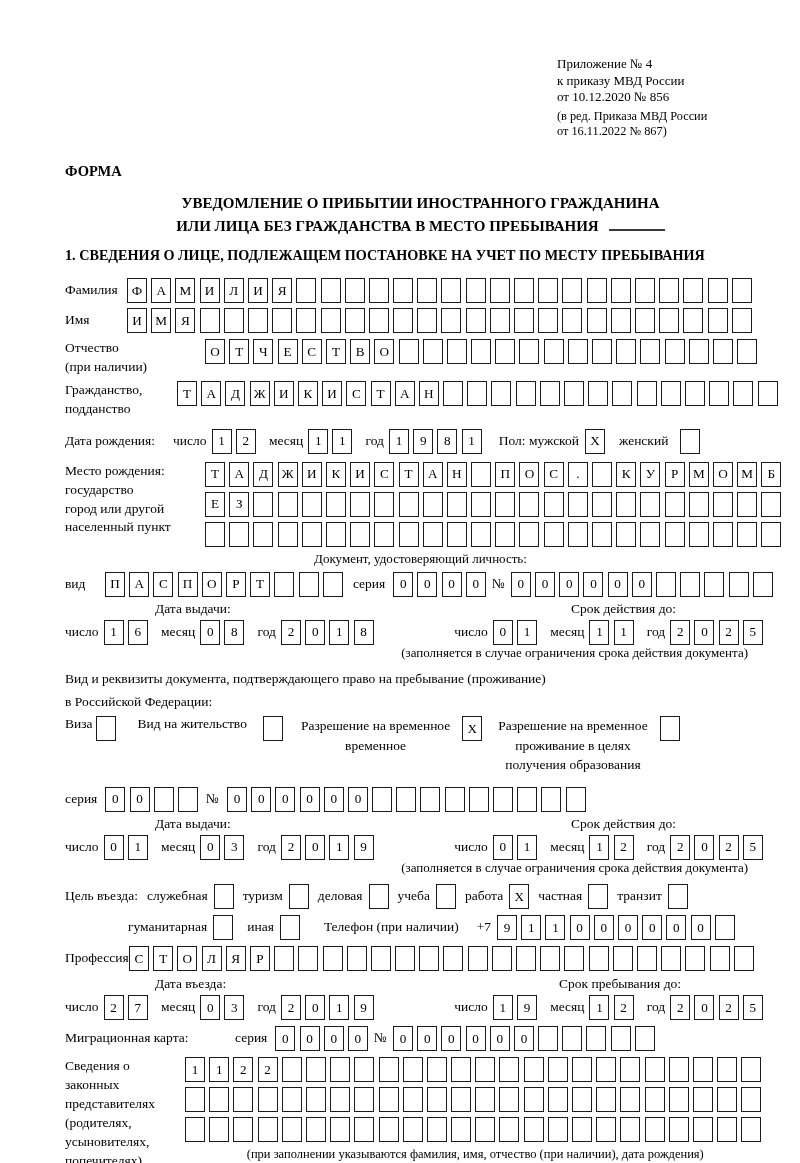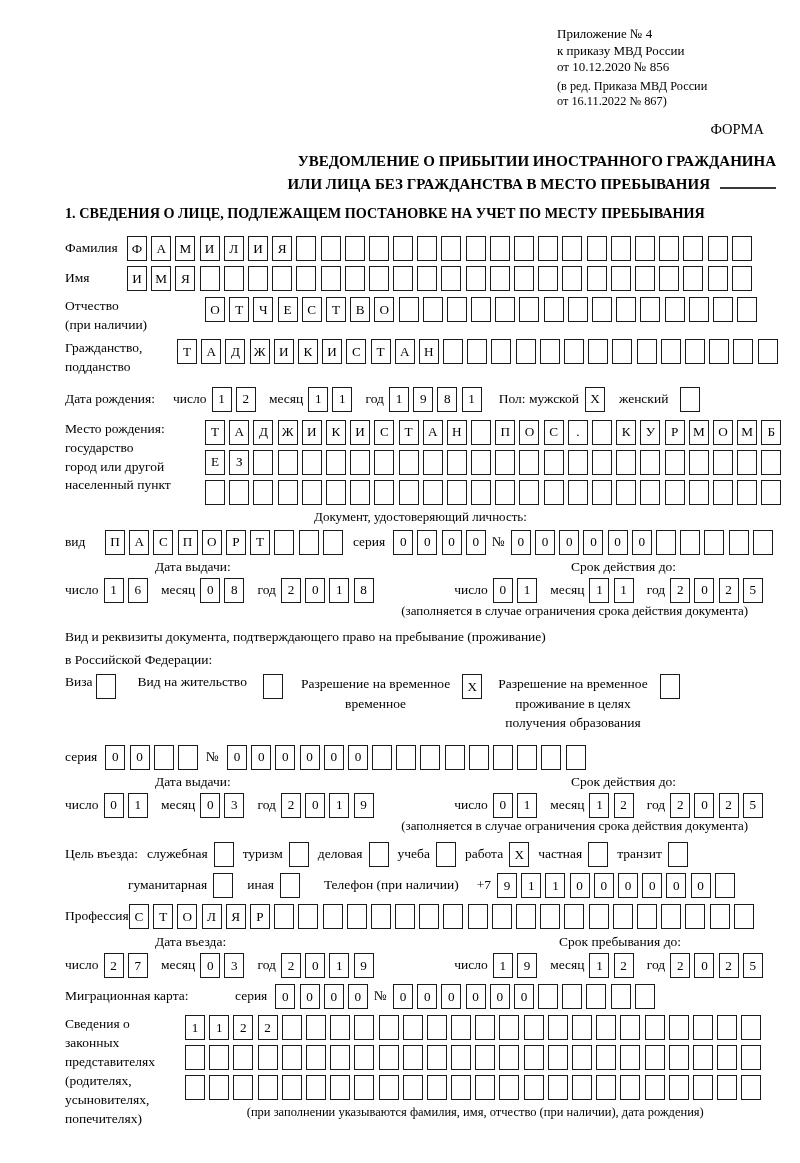--- a/index.html
+++ b/index.html
@@ -1,24 +1,24 @@
 <!DOCTYPE html>
 <html><head>
 <meta charset="utf-8">
 <style>
   html,body{margin:0;padding:0;background:#fff;}
   body{width:800px;height:1163px;overflow:hidden;color:#000;
        font-family:"Liberation Serif","DejaVu Serif",serif;}
   .sheet{box-sizing:border-box;width:800px;height:1163px;padding:26px 24px 0 65px;position:relative;}
 
-  .appendix{margin-left:492px;font-size:13px;line-height:1.27;}
+  .appendix{margin-left:492px;font-size:13px;line-height:1.27;margin-top:30px;}
   .appendix .ed{font-size:12.3px;margin-top:3px;line-height:1.25;}
-  .form-label{text-align:right;font-weight:normal;font-size:14.5px;margin-top:12px;padding-right:12px;}
-
-  .title{text-align:right;font-weight:bold;font-size:15px;margin-top:12px;line-height:1.5;}
+  .form-label{font-weight:bold;font-size:14.5px;margin-top:24px;padding-right:12px;}
+
+  .title{text-align:center;font-weight:bold;font-size:15px;margin-top:12px;line-height:1.5;}
   .blank-line{display:inline-block;width:56px;border-bottom:2px solid #3a3a3a;height:13px;margin-left:10px;}
 
   .sec{font-weight:bold;font-size:14.2px;margin-top:10px;}
 
   .row{display:flex;align-items:center;}
   .row.top{align-items:flex-start;}
   .lbl{font-size:13.5px;line-height:1.4;}
   .cells{display:flex;flex-wrap:nowrap;}
   .cell,.cb{box-sizing:border-box;flex:none;width:20px;height:25px;border:1.6px solid #1b1b1b;
        display:inline-flex;align-items:center;justify-content:center;font-size:13.2px;background:#fff;}

